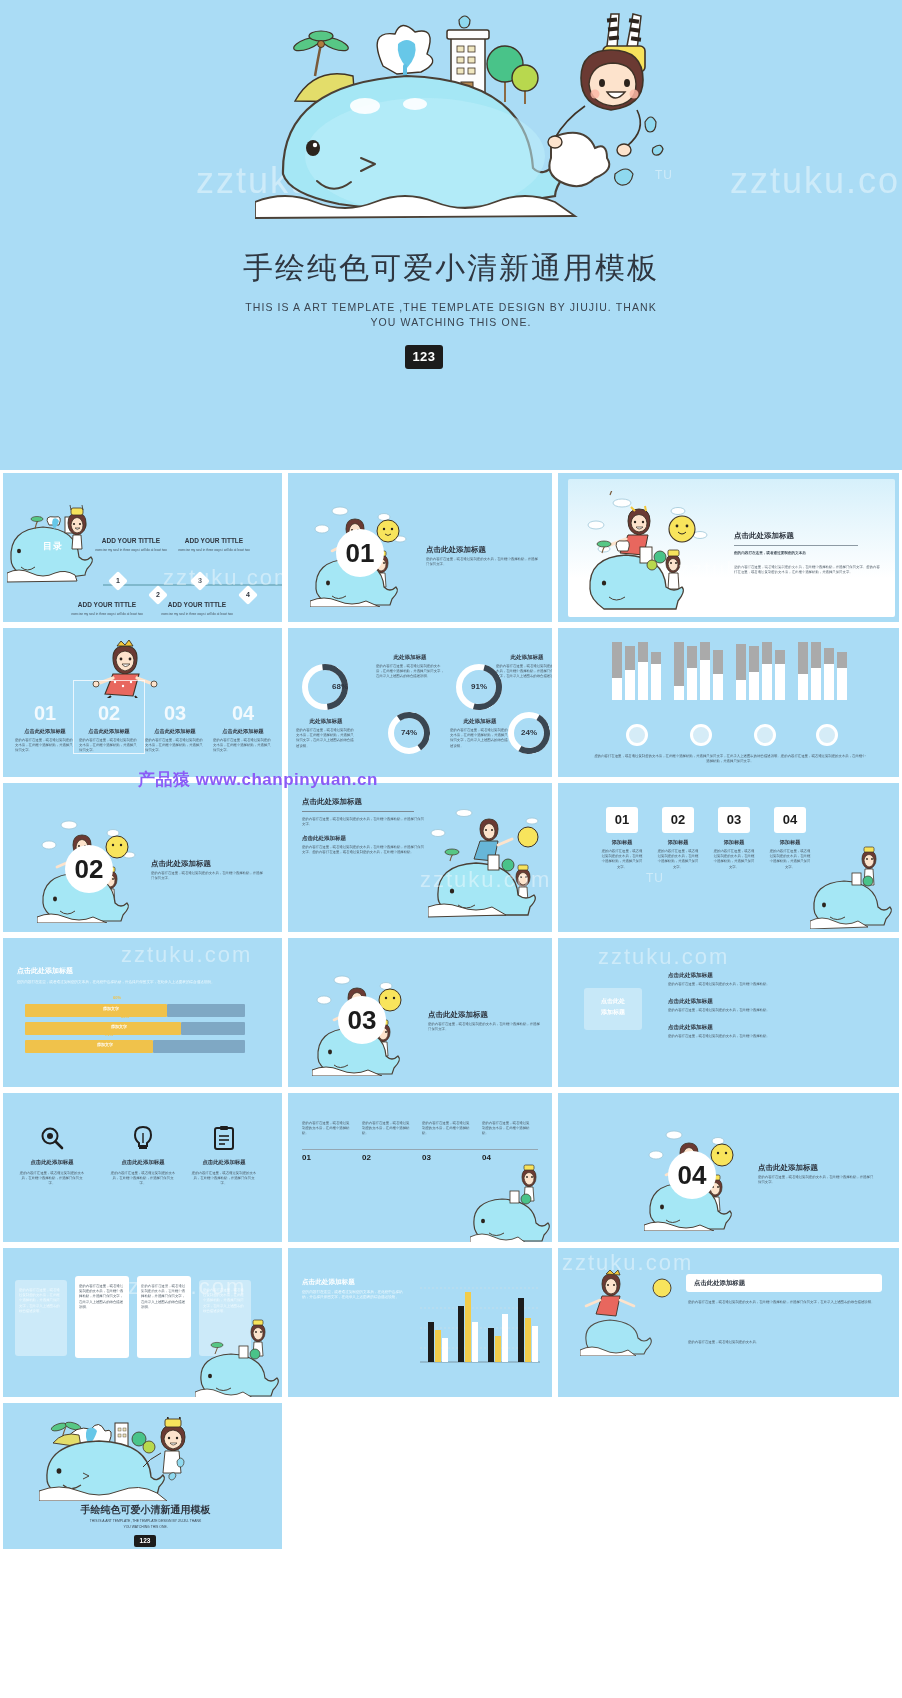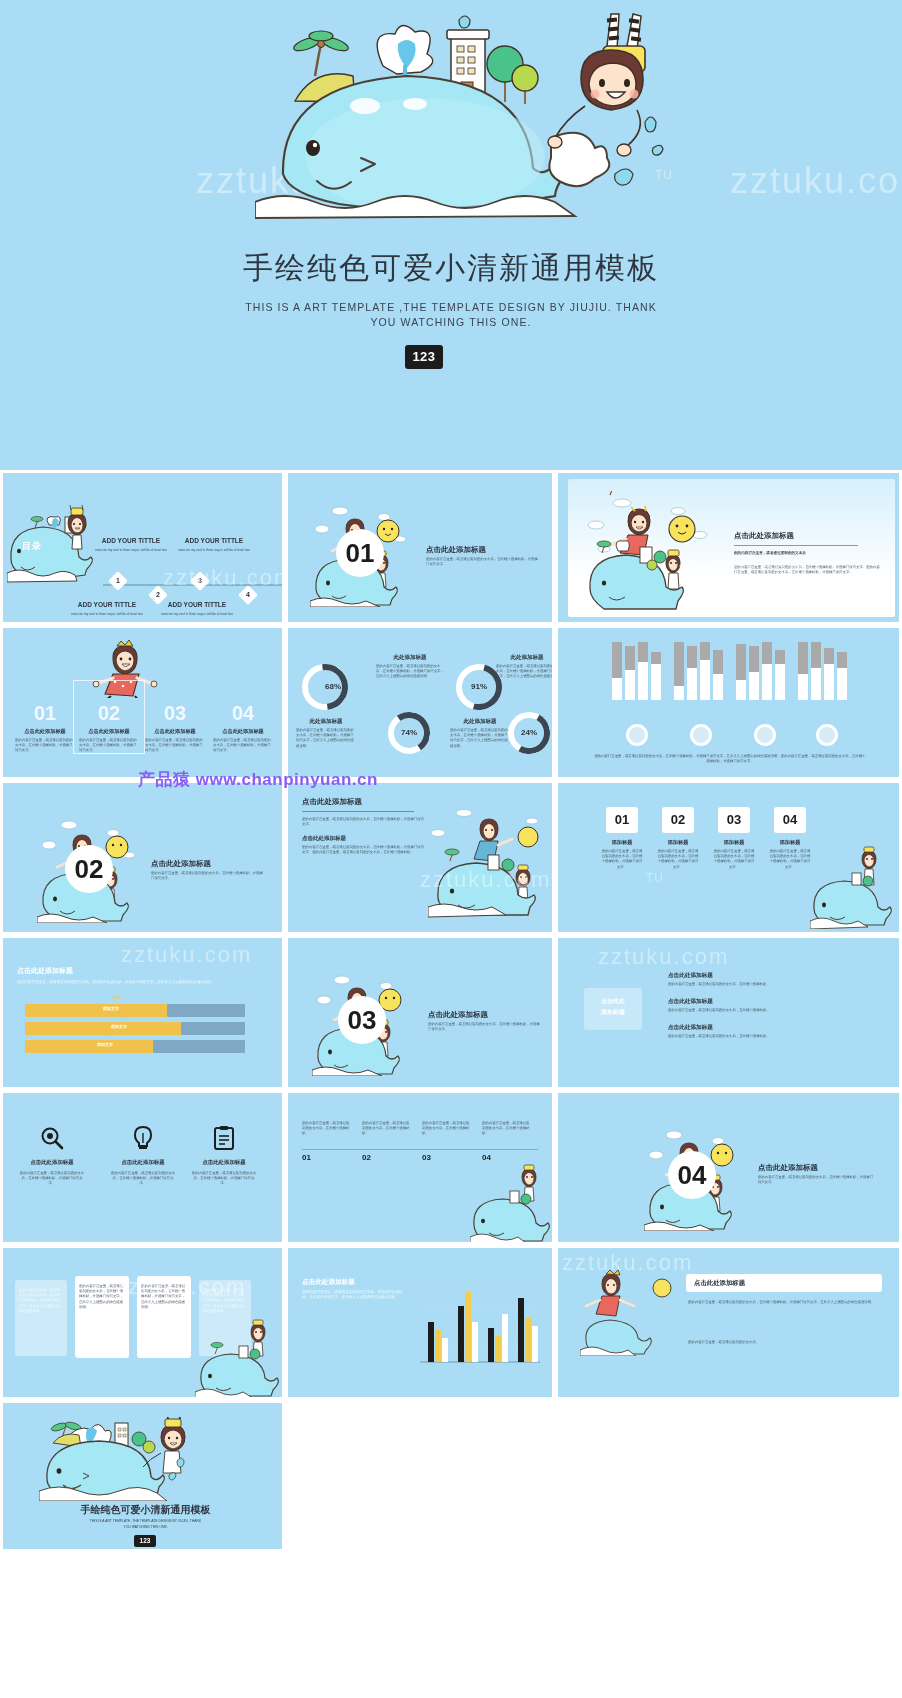--- a/index.html
+++ b/index.html
@@ -201,21 +201,21 @@
           <ellipse cx="12" cy="36" rx="2" ry="2.3" fill="#2c241d"></ellipse>
           <path d="M14 52 Q20 58 28 52" fill="none" stroke="#4a4036" stroke-width="1"></path>
           <path d="M28 14 Q30 4 34 2" stroke="#7a5a3a" stroke-width="1.2" fill="none"></path>
           <ellipse cx="30" cy="4" rx="6" ry="2.5" fill="#57c785" stroke="#3f3327" stroke-width="0.6"></ellipse>
           <path d="M42 10 Q36 0 48 2 Q56 0 52 10 Z" fill="#fff" stroke="#3f3327" stroke-width="0.9"></path>
           <path d="M46 4 Q50 2 52 6 Q50 12 47 14 Q44 9 46 4Z" fill="#67c7e8"></path>
           <rect x="58" y="2" width="10" height="16" fill="#fff" stroke="#3f3327" stroke-width="0.9"></rect>
           <circle cx="74" cy="10" r="5" fill="#49c389" stroke="#3f3327" stroke-width="0.8"></circle>
           <path d="M0 58 Q12 52 24 58 Q36 64 48 58 Q58 54 68 60 L70 66 L0 67Z" fill="#fff" stroke="#4a4036" stroke-width="1"></path>
         </svg>
-        <div style="position:absolute;left:19px;top:67px;font-size:9px;color:#fff;font-weight:bold;letter-spacing:1px">目录</div>
+        <div style="position:absolute;left:40px;top:67px;font-size:9px;color:#fff;font-weight:bold;letter-spacing:1px">目录</div>
 
         <svg style="position:absolute;left:57px;top:32px;width:34px;height:48px" viewBox="0 0 34 48">
           <path d="M8 18 Q8 8 17 8 Q26 8 26 18 Q26 28 17 30 Q8 28 8 18Z" fill="#6b3a33" stroke="#3f3327" stroke-width="0.9"></path>
           <path d="M11 20 Q12 13 17 12.5 Q22 13 23 20 Q23 27 17 28 Q12 27 11 20Z" fill="#fde3cc" stroke="#3f3327" stroke-width="0.8"></path>
           <circle cx="14" cy="19" r="1.1" fill="#2c241d"></circle>
             <circle cx="20" cy="19" r="1.1" fill="#2c241d"></circle>
           <path d="M15 23 Q17 26 20 23Z" fill="#fff" stroke="#3f3327" stroke-width="0.7"></path>
           <rect x="11" y="3" width="12" height="7" rx="2" fill="#f7e35c" stroke="#3f3327" stroke-width="0.8"></rect>
           <path d="M13 30 L12 44 L22 44 L21 30Z" fill="#fff" stroke="#3f3327" stroke-width="0.9"></path>
           <path d="M10 0 L11 5 M22 0 L23 5" stroke="#3f3327" stroke-width="0.8"></path>
@@ -369,21 +369,21 @@
         <div class="ttl-cn" style="position:absolute;left:208px;top:100px;width:64px;text-align:center;font-size:5.2px">点击此处添加标题</div>
         <div class="body-cn" style="position:absolute;left:12px;top:110px;width:60px;">您的内容打在这里，或者通过复制您的文本后，在此框中选择粘贴，并选择只保留文字。</div>
         <div class="body-cn" style="position:absolute;left:76px;top:110px;width:60px;">您的内容打在这里，或者通过复制您的文本后，在此框中选择粘贴，并选择只保留文字。</div>
         <div class="body-cn" style="position:absolute;left:142px;top:110px;width:60px;">您的内容打在这里，或者通过复制您的文本后，在此框中选择粘贴，并选择只保留文字。</div>
         <div class="body-cn" style="position:absolute;left:210px;top:110px;width:60px;">您的内容打在这里，或者通过复制您的文本后，在此框中选择粘贴，并选择只保留文字。</div>
       </div>
 
       <div class="slide s-md h155">
         <div style="position:absolute;left:14px;top:36px;width:46px;height:46px;border-radius:50%;border:6px solid #ffffff;"></div>
         <div style="position:absolute;left:14px;top:36px;width:46px;height:46px;border-radius:50%;border:6px solid transparent;border-top-color:#3a4651;border-right-color:#3a4651;transform:rotate(38deg)"></div>
-        <div style="position:absolute;left:22px;top:36px;width:46px;height:46px;line-height:46px;text-align:center;font-size:8px;font-weight:bold;color:#2f3640">68%</div>
+        <div style="position:absolute;left:14px;top:36px;width:46px;height:46px;line-height:46px;text-align:right;font-size:8px;font-weight:bold;color:#2f3640">68%</div>
         <div class="ttl-cn" style="position:absolute;left:6px;top:90px;width:64px;text-align:center;font-size:5.5px">此处添加标题</div>
         <div class="body-cn" style="position:absolute;left:8px;top:100px;width:60px;">您的内容打在这里，或者通过复制您的文本后，在此框中选择粘贴，并选择只保留文字，在此录入上述图表的综合描述说明。</div>
 
         <div style="position:absolute;left:100px;top:84px;width:42px;height:42px;border-radius:50%;border:6px solid #ffffff;"></div>
         <div style="position:absolute;left:100px;top:84px;width:42px;height:42px;border-radius:50%;border:6px solid transparent;border-top-color:#3a4651;border-right-color:#3a4651;transform:rotate(10deg)"></div>
         <div style="position:absolute;left:100px;top:84px;width:42px;height:42px;line-height:42px;text-align:center;font-size:8px;font-weight:bold;color:#2f3640">74%</div>
         <div class="ttl-cn" style="position:absolute;left:86px;top:26px;width:72px;text-align:center;font-size:5.5px">此处添加标题</div>
         <div class="body-cn" style="position:absolute;left:88px;top:36px;width:68px;">您的内容打在这里，或者通过复制您的文本后，在此框中选择粘贴，并选择只保留文字，在此录入上述图表的综合描述说明。</div>
 
         <div style="position:absolute;left:168px;top:36px;width:46px;height:46px;border-radius:50%;border:6px solid #ffffff;"></div>

